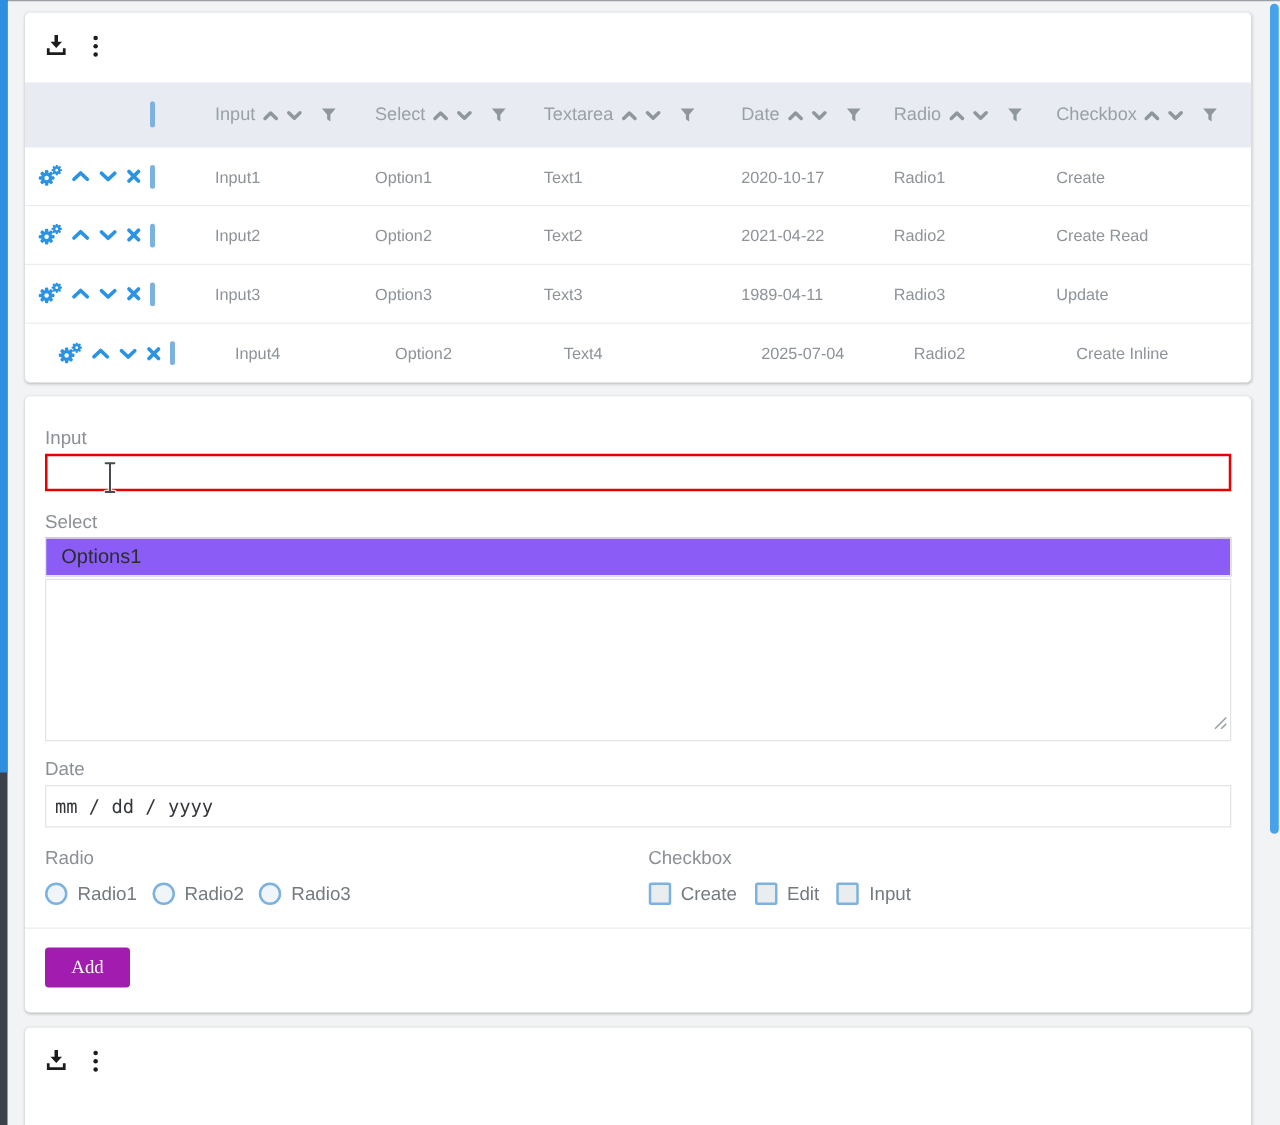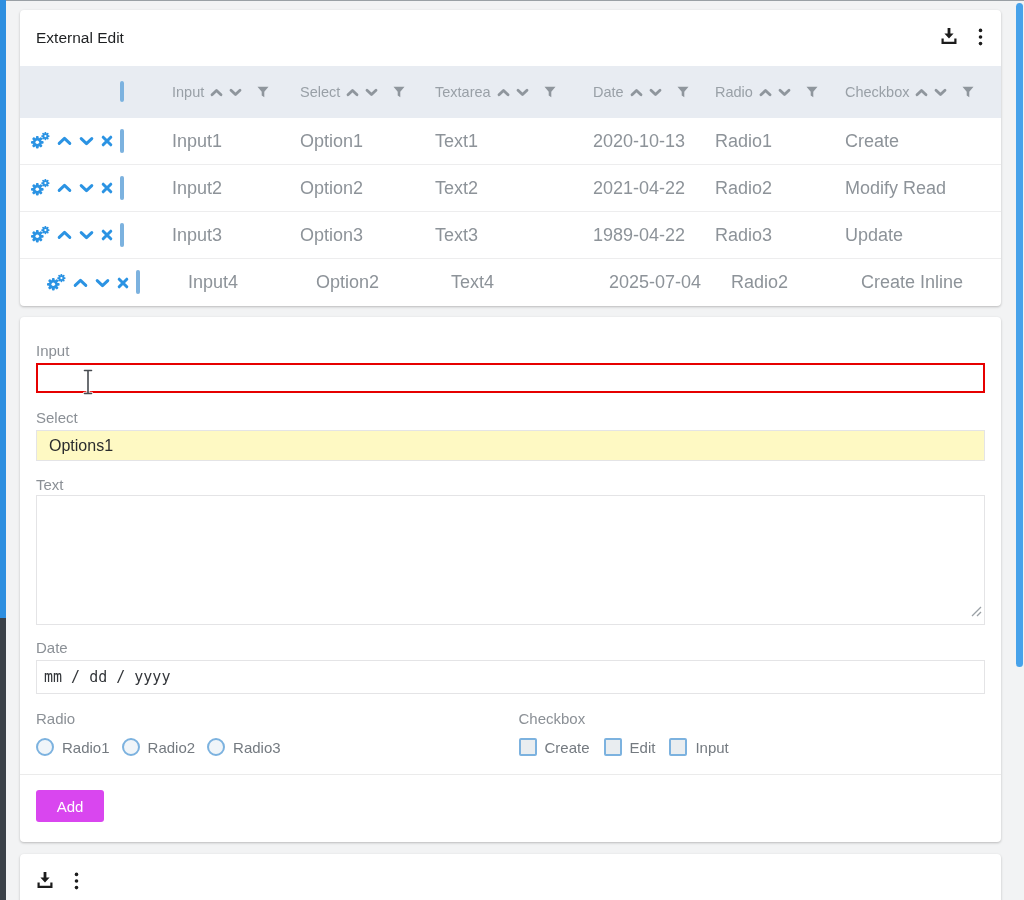--- a/index.html
+++ b/index.html
@@ -14,59 +14,58 @@
   .card { background:#fff; border-radius:4px; box-shadow:0 1px 3px rgba(0,0,0,.14), 0 1px 2px rgba(0,0,0,.10); }
   .card-header { height:56px; display:flex; align-items:center; padding:0 18px 0 16px; }
   .card-title { flex:1; font-size:15.5px; color:#1e2022; }
   .hdr-icons { display:flex; align-items:center; gap:20px; }
   .icon-btn { display:flex; align-items:center; justify-content:center; cursor:pointer; background:none; border:none; padding:0; }
   
   .grid-row { display:grid; grid-template-columns:90px 52px 128px 135px 158px 122px 130px 155px; padding-left:10px; align-items:center; }
   .thead { height:52px; background:#e8ecf2; }
   .th-cell { display:flex; align-items:center; gap:6px; color:#99a0a7; font-size:14.5px; }
   .th-cell .funnel { margin-left:9px; }
-  .trow { height:47px; border-bottom:1px solid #ededee; color:#8d9399; font-size:18px; }
+  .trow { height:47px; border-bottom:1px solid #ededee; color:#8d9399; font-size:13px; }
   .trow:last-child { border-bottom:none;margin-left:16px; }
   .actions { display:flex; align-items:center; gap:7px; }
   .cb { width:18px; height:18px; border:2px solid #7cb2df; border-radius:2px; background:#e9edf2; }
   .cb.header { background:#f4f8fb; }
   .cb.form { background:#e9edf0; }
   
   .form-card { margin-top:11px; padding:25px 16px 20px; position:relative; }
   .f-label { font-size:15px; color:#8b9096; line-height:16px; }
   .input-red { display:block; width:100%; height:30px; border:2px solid #e60000; background:#fff; margin-top:3px; outline:none; font-size:15px; padding:0 8px; }
-  .select-box { margin-top:4px; height:31px; border:1px solid #e4e4e6; background:#fef9c3; display:flex; align-items:center; padding:0 12px; font-size:16px; color:#2a2c2e; }
+  .select-box { margin-top:4px; height:31px; border:1px solid #e4e4e6; background:#8b5cf6; display:flex; align-items:center; padding:0 12px; font-size:16px; color:#2a2c2e; }
   .lbl-select { display:block; margin-top:17px; }
   .lbl-text { display:block; margin-top:16px; }
   .ta-wrap { position:relative; margin-top:2px; height:130px; }
   .ta { width:100%; height:130px; border:1px solid #e4e4e6; background:#fff; resize:none; outline:none; font-family:"Liberation Sans",sans-serif; font-size:15px; padding:8px; }
   .grip { position:absolute; right:3px; bottom:4px; }
   .lbl-date { display:block; margin-top:15px; }
   .date-box { margin-top:4px; height:30px; border:1px solid #e4e4e6; background:#fff; display:flex; align-items:center; padding:16px 7px; font-family:"DejaVu Sans Mono", monospace; font-size:15px; color:#33363a; }
   .rc-grid { display:grid; grid-template-columns:1fr 1fr; margin-top:17px; }
   .rc-col2 { padding-left:8px; }
   .ctrl-row { display:flex; align-items:center; margin-top:10px; height:20px; }
   .radio { width:18px; height:18px; border:2px solid #7cb2df; border-radius:50%; background:#f0f5f9; flex:none; }
   .opt-label { font-size:15px; color:#747a80; margin:0 12px 0 8px; }
   .opt-label.ck { margin-right:14px; }
   .divider { height:1px; background:#ebebeb; margin:17px -16px 0; }
-  .add-btn { margin-top:15px; width:68px; height:32px; background:#d946ef; border:none; border-radius:3px; color:#fff; font-size:15px; font-family:Liberation Sans, sans-serif; display:flex; align-items:center; justify-content:center; cursor:pointer; }
+  .add-btn { margin-top:15px; width:68px; height:32px; background:#a21caf; border:none; border-radius:3px; color:#fff; font-size:15px; font-family:Liberation Serif, serif; display:flex; align-items:center; justify-content:center; cursor:pointer; }
   .inline-card { margin-top:12px; height:120px; }
   .cursor-ibeam { position:absolute; left:62px; top:52px; pointer-events:none; }
 </style>
 </head>
 <body>
 
 <div class="top-line"></div>
 
 <div class="main">
 
   <div class="card">
     <div class="card-header">
-      <div class="card-title">External Edit</div>
       <div class="hdr-icons">
         <button class="icon-btn">
           <span>
             <svg width="18" height="17" viewBox="0 0 18 17">
                 <path d="M7.6 0h2.8v5.4h3.2L9 10.4 4.4 5.4h3.2z" fill="#1c1c1c"></path>
                 <path d="M2.6 10.6v4.2h12.8v-4.2" fill="none" stroke="#1c1c1c" stroke-width="2.2"></path>
               </svg>
           </span>
         </button>
         <button class="icon-btn">
@@ -237,21 +236,21 @@
         <span class="icon-btn">
             <svg width="12" height="12" viewBox="0 0 12 12">
               <path d="M2.2 2.2 9.8 9.8 M9.8 2.2 2.2 9.8" stroke="#2b93e3" stroke-width="3" stroke-linecap="round"></path>
             </svg>
           </span>
       </div>
       <div><span class="cb"></span></div>
       <div>Input1</div>
       <div>Option1</div>
       <div>Text1</div>
-      <div>2020-10-13</div>
+      <div>2020-10-17</div>
       <div>Radio1</div>
       <div>Create</div>
     </div>
 
     <div class="grid-row trow">
       <div class="actions">
         <span class="icon-btn">
             <svg width="20" height="18" viewBox="0 0 20 18">
               <g fill="#2b93e3">
                 <g transform="translate(7.3,10.3)">
@@ -288,21 +287,21 @@
               <path d="M2.2 2.2 9.8 9.8 M9.8 2.2 2.2 9.8" stroke="#2b93e3" stroke-width="3" stroke-linecap="round"></path>
             </svg>
           </span>
       </div>
       <div><span class="cb"></span></div>
       <div>Input2</div>
       <div>Option2</div>
       <div>Text2</div>
       <div>2021-04-22</div>
       <div>Radio2</div>
-      <div>Modify Read</div>
+      <div>Create Read</div>
     </div>
 
     <div class="grid-row trow">
       <div class="actions">
         <span class="icon-btn">
             <svg width="20" height="18" viewBox="0 0 20 18">
               <g fill="#2b93e3">
                 <g transform="translate(7.3,10.3)">
                   <rect x="-1.4" y="-6.3" width="2.8" height="12.6" rx="1"></rect>
                   <rect x="-1.4" y="-6.3" width="2.8" height="12.6" rx="1" transform="rotate(45)"></rect>
@@ -335,21 +334,21 @@
         <span class="icon-btn">
             <svg width="12" height="12" viewBox="0 0 12 12">
               <path d="M2.2 2.2 9.8 9.8 M9.8 2.2 2.2 9.8" stroke="#2b93e3" stroke-width="3" stroke-linecap="round"></path>
             </svg>
           </span>
       </div>
       <div><span class="cb"></span></div>
       <div>Input3</div>
       <div>Option3</div>
       <div>Text3</div>
-      <div>1989-04-22</div>
+      <div>1989-04-11</div>
       <div>Radio3</div>
       <div>Update</div>
     </div>
 
     <div class="grid-row trow">
       <div class="actions">
         <span class="icon-btn">
             <svg width="20" height="18" viewBox="0 0 20 18">
               <g fill="#2b93e3">
                 <g transform="translate(7.3,10.3)">
@@ -407,21 +406,20 @@
             <path d="M2.5 1.5h7M6 1.5v23M2.5 24.5h7" stroke="#474b50" stroke-width="1.6"></path>
           </g>
         </svg>
     </span>
 
     <label class="f-label lbl-select">Select</label>
     <div class="select-box">
       <span>Options1</span>
     </div>
 
-    <label class="f-label lbl-text">Text</label>
     <div class="ta-wrap">
       <textarea class="ta" style=""></textarea>
       <span class="grip">
         <svg width="11" height="11" viewBox="0 0 11 11">
             <path d="M10 1 1 10 M10 6 6 10" stroke="#9aa0a5" stroke-width="1.3"></path>
           </svg>
       </span>
     </div>
 
     <label class="f-label lbl-date">Date</label>

